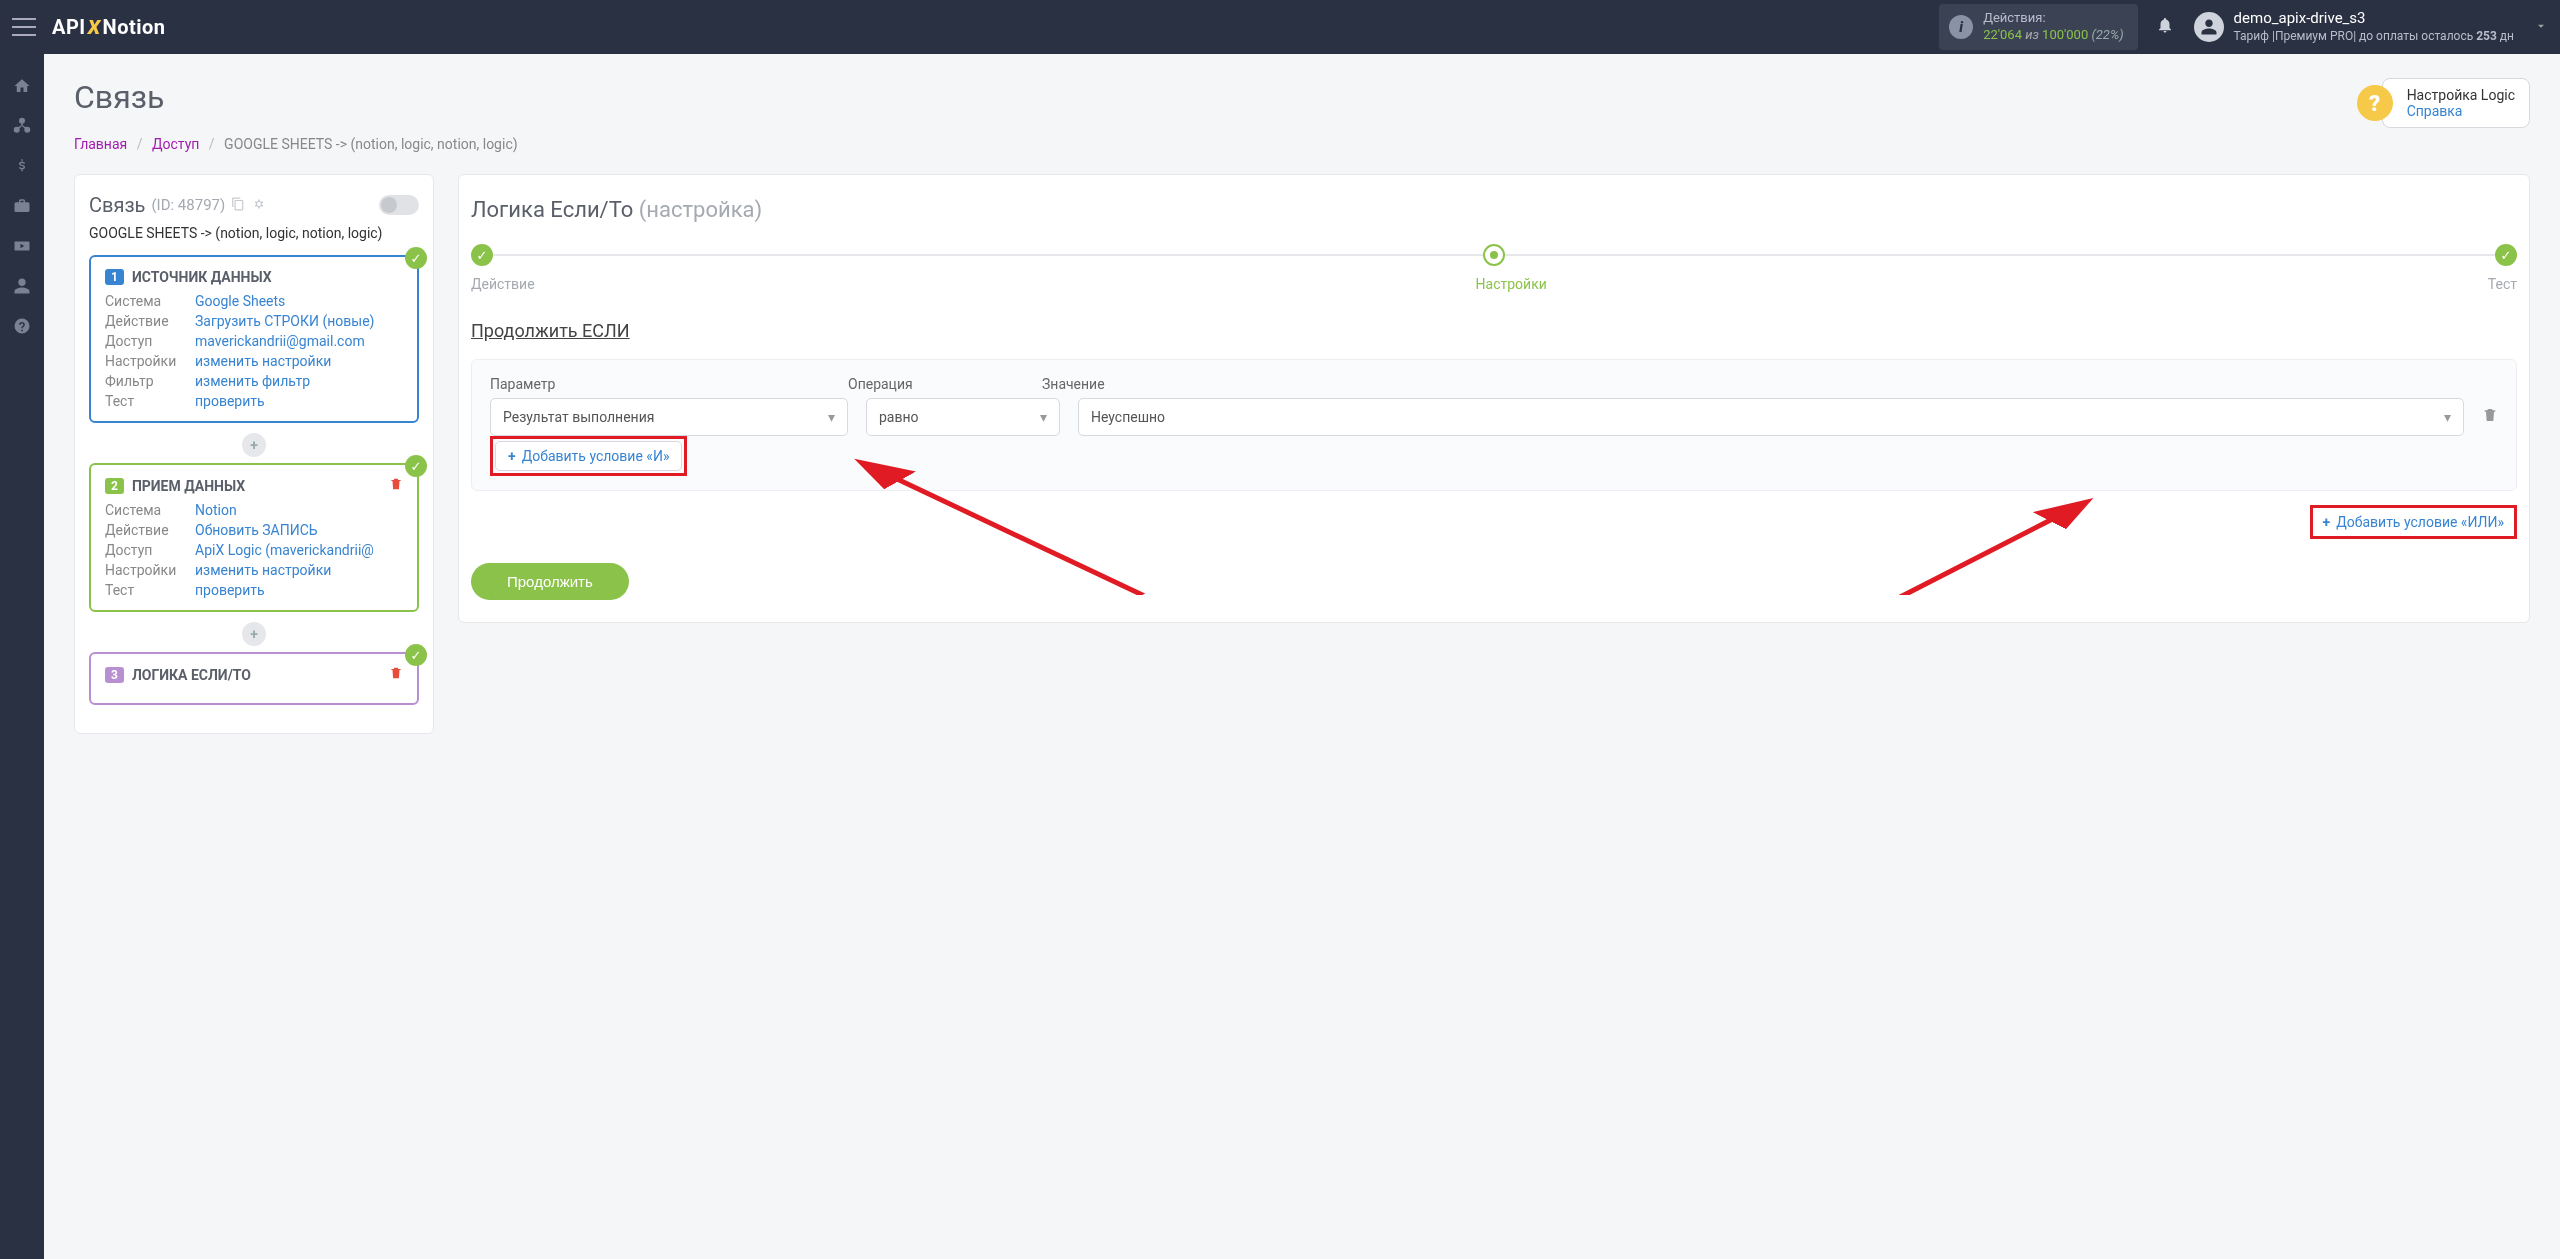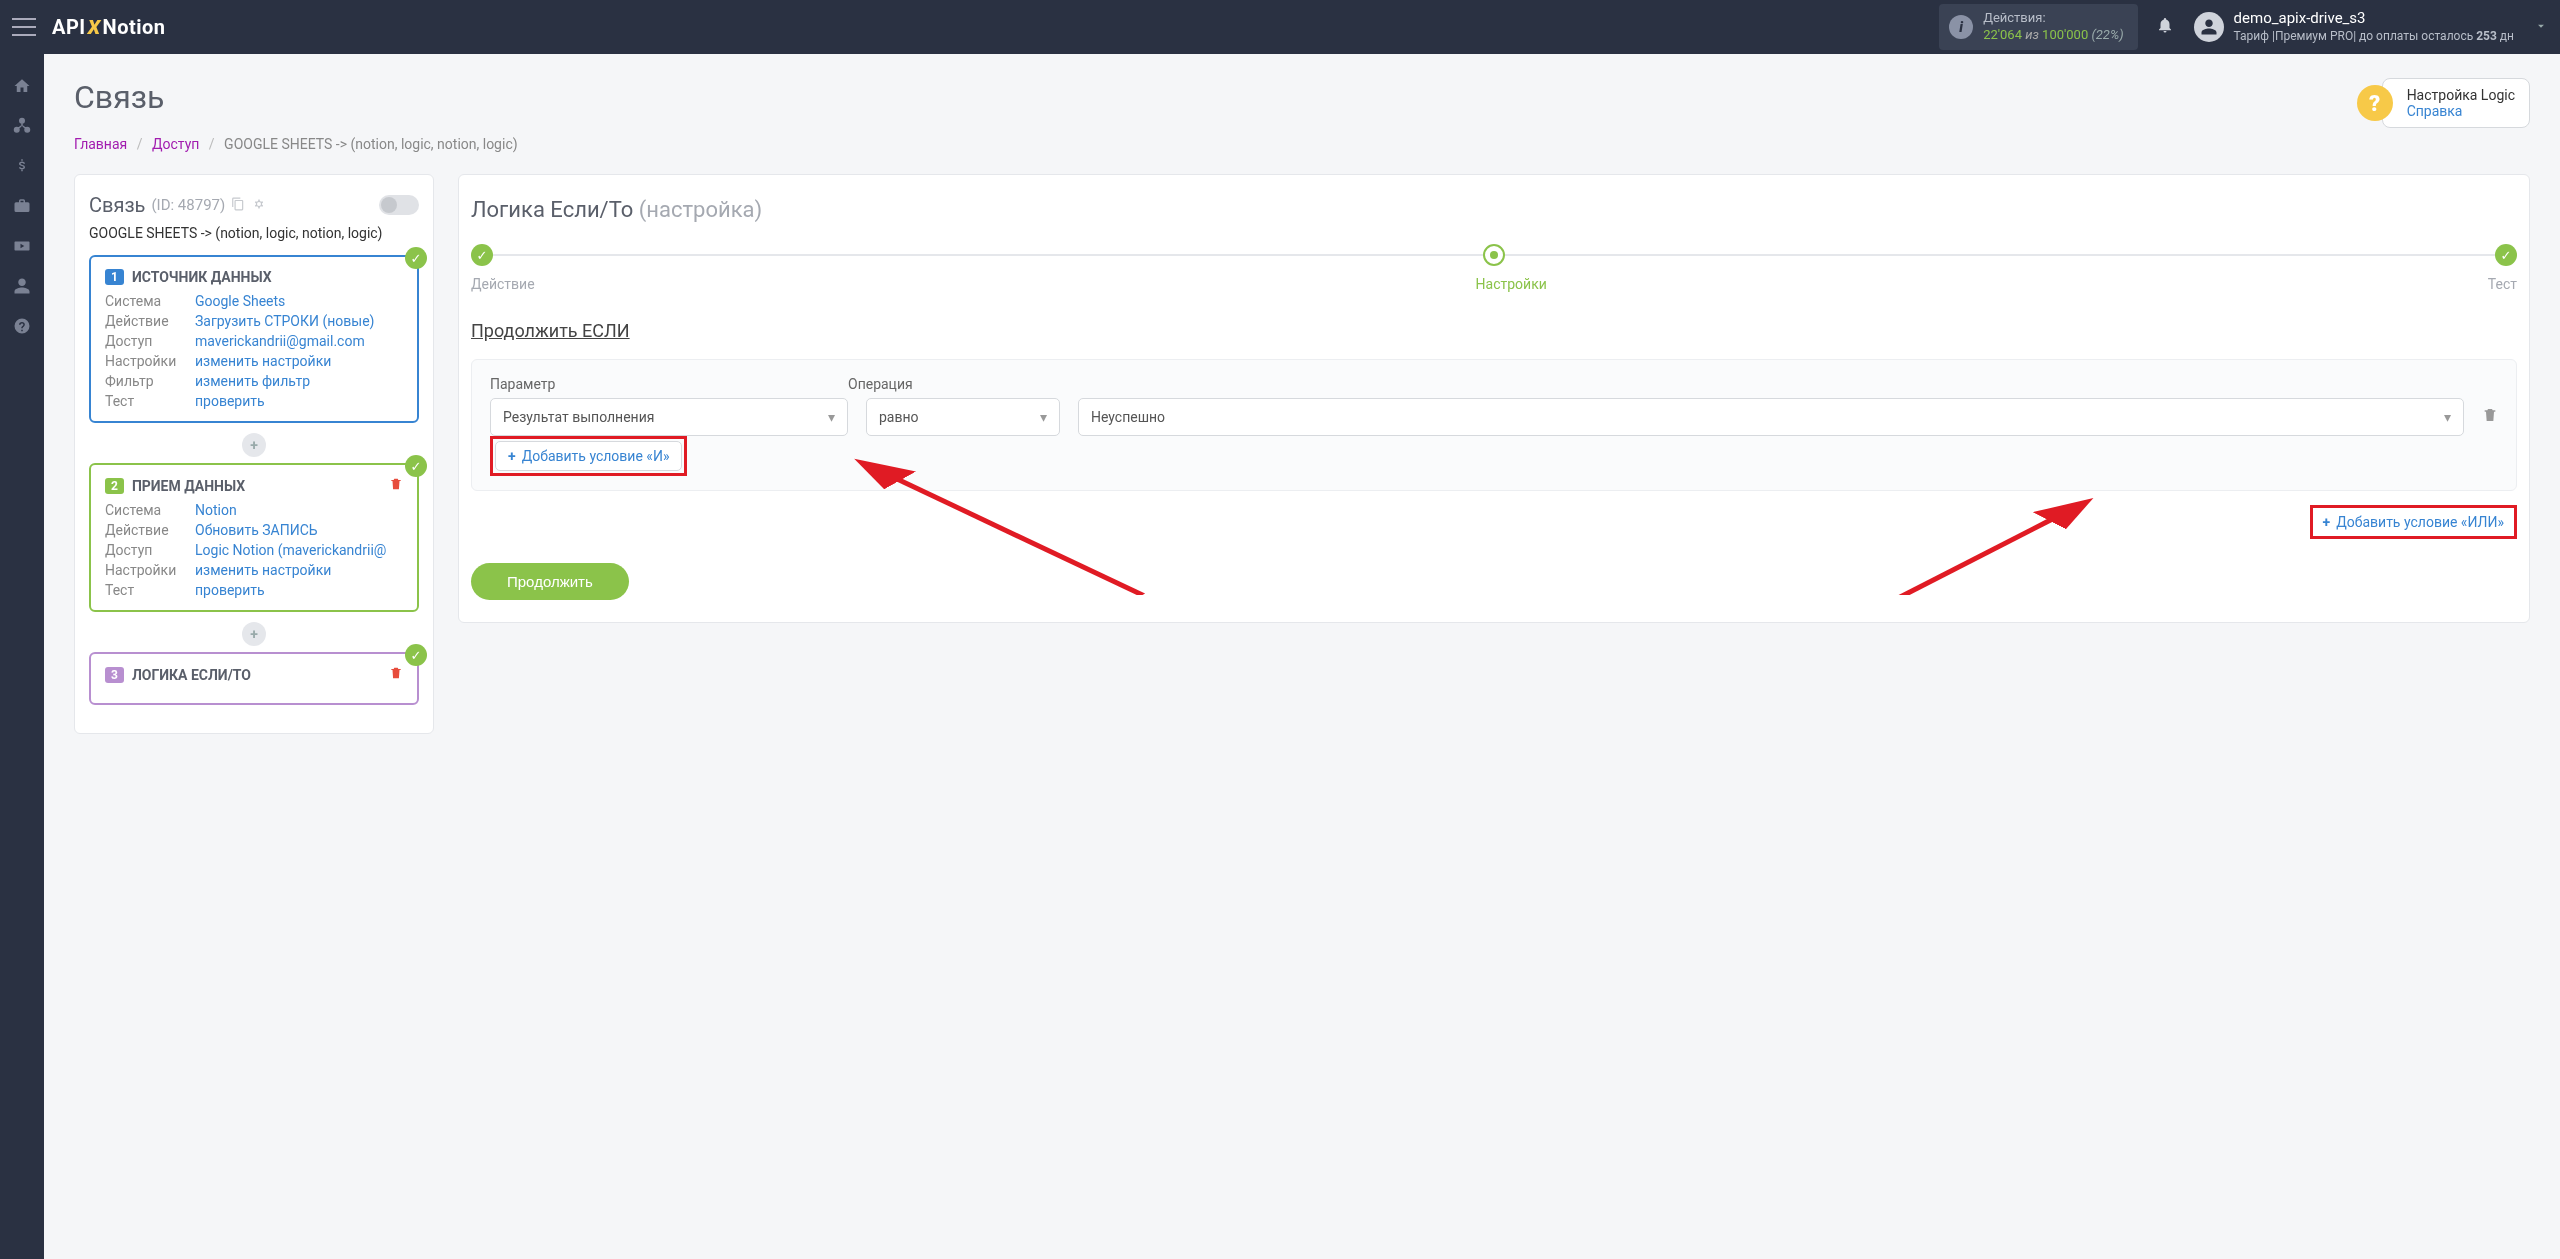--- a/index.html
+++ b/index.html
@@ -288,21 +288,21 @@
                 <path d="M6 7h12l-1 14H7L6 7zm3-4h6l1 2h4v2H4V5h4l1-2z"></path>
               </svg>
           </span>
         </div>
         <div class="block-grid">
           <div class="bg-label">Система</div>
             <div class="bg-value">Notion</div>
           <div class="bg-label">Действие</div>
             <div class="bg-value">Обновить ЗАПИСЬ</div>
           <div class="bg-label">Доступ</div>
-            <div class="bg-value">Logic Notion (maverickandrii@</div>
+            <div class="bg-value">ApiX Logic (maverickandrii@</div>
           <div class="bg-label">Настройки</div>
             <div class="bg-value">изменить настройки</div>
           <div class="bg-label">Тест</div>
             <div class="bg-value">проверить</div>
         </div>
       </div>
       <div class="plus-divider">
           <div class="plus-circle">+</div>
         </div>
 
@@ -344,20 +344,21 @@
         <div class="sl active">Настройки</div>
         <div class="sl">Тест</div>
       </div>
 
       <div class="section-title">Продолжить ЕСЛИ</div>
 
       <div class="filter-panel">
         <div class="filter-header">
           <div class="fh-label fh-param">Параметр</div>
           <div class="fh-label fh-op">Операция</div>
+          <div class="fh-label fh-val">Значение</div>
         </div>
         <div class="filter-row">
           <div class="filter-select fs-param">
             <span>Результат выполнения</span>
             <span class="chev">▾</span>
           </div>
           <div class="filter-select fs-op">
             <span>равно</span>
             <span class="chev">▾</span>
           </div>

